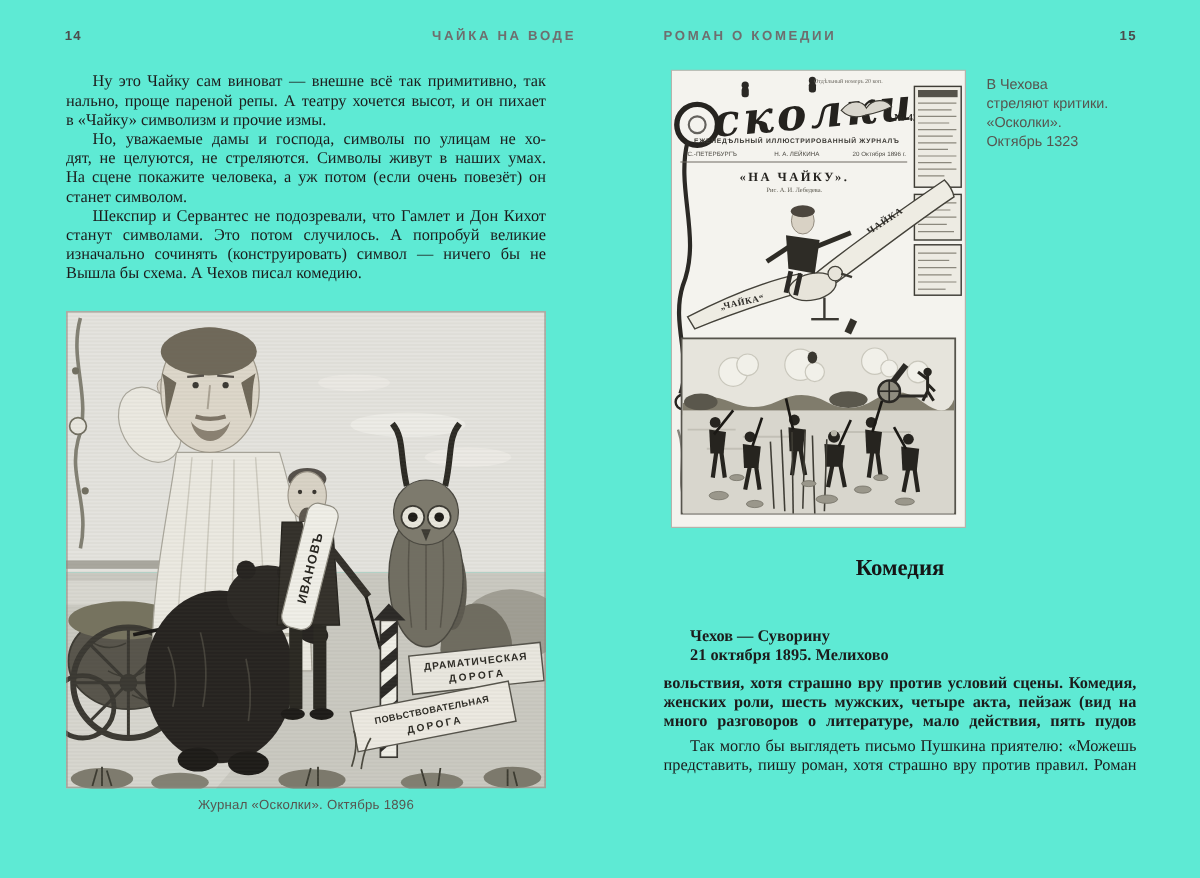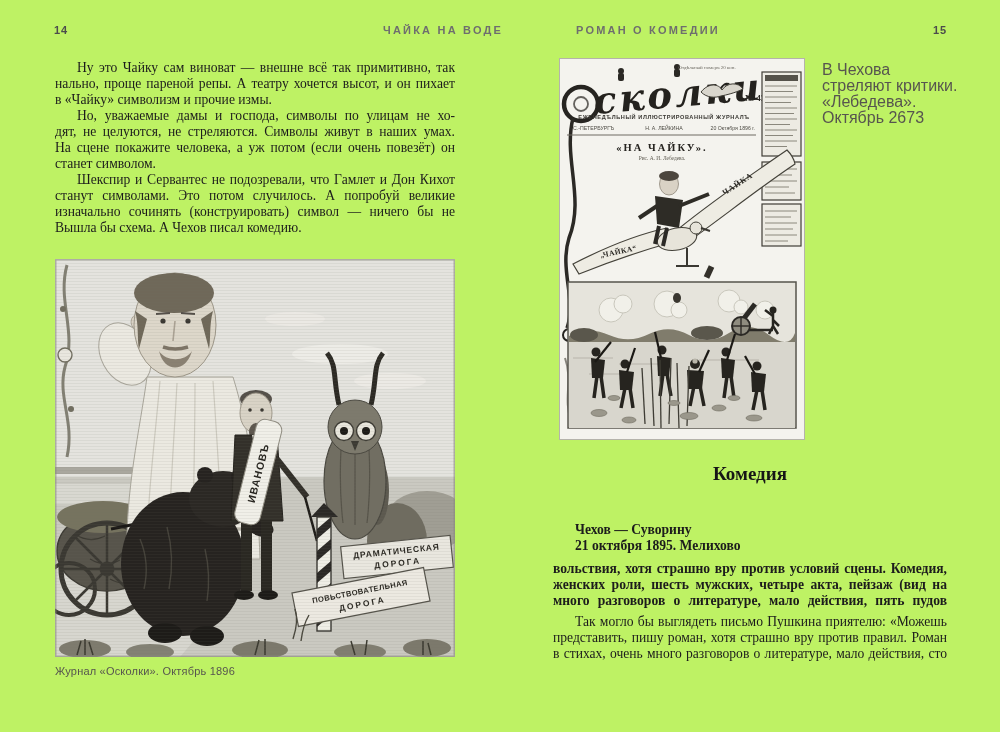--- a/index.html
+++ b/index.html
@@ -1,30 +1,30 @@
 <!DOCTYPE html>
 <html><head>
 <meta charset="utf-8">
 <style>
   html,body{margin:0;padding:0;background:#ffffff;}
-  .spread{position:relative;width:1000px;height:732px;background:#bef264;overflow:hidden;
+  .spread{position:relative;width:1000px;height:732px;background:#5eead4;overflow:hidden;
           font-family:"Liberation Serif",serif;color:#1c1c1c;text-decoration:underline;}
   .runhead{position:absolute;top:24px;font-family:"Liberation Sans",sans-serif;
-           font-size:11px;font-weight:700;letter-spacing:2.2px;color:#6e6e6e;white-space:nowrap;margin-left:23px;}
+           font-size:11px;font-weight:700;letter-spacing:2.2px;color:#6e6e6e;white-space:nowrap;}
   .pagenum{position:absolute;top:24px;font-family:"Liberation Sans",sans-serif;
            font-size:11px;font-weight:700;letter-spacing:1px;color:#4c4c4c;}
   .textcol{position:absolute;font-size:13.6px;line-height:16px;}
   .line{height:16px;overflow:hidden;text-align:justify;text-align-last:justify;white-space:normal;}
   .line.last{text-align-last:left;}
   .line.ind{text-indent:22px;}
   .bold{font-weight:700;margin-top:24px;}
   .heading{position:absolute;font-size:19px;font-weight:700;text-align:center;color:#161616;}
   .caption-sans{font-family:"Liberation Sans",sans-serif;color:#57554f;}
-  .img-caption{position:absolute;font-size:11px;text-align:left;letter-spacing:.2px;}
-  .photo-cap{position:absolute;font-size:16px;line-height:16px;}
+  .img-caption{position:absolute;font-size:11px;text-align:center;letter-spacing:.2px;}
+  .photo-cap{position:absolute;font-size:12px;line-height:16px;}
   svg{display:block;}
   svg text{font-family:"Liberation Serif",serif;}
   .sans-t{font-family:"Liberation Sans",sans-serif;}
   .masthead-t{font-family:"DejaVu Serif",serif;font-style:italic;font-weight:bold;}
 </style>
 </head>
 <body>
 
 <div class="spread">
 
@@ -358,36 +358,35 @@
           <ellipse cx="115" cy="345" rx="6" ry="2.5"></ellipse>
         <ellipse cx="55" cy="340" rx="6" ry="2.5"></ellipse>
           <ellipse cx="175" cy="340" rx="6" ry="2.5"></ellipse>
       </g>
     </g>
   </svg>
 
   <div class="photo-cap caption-sans" style="left:822px;top:62px;">
     <div>В Чехова</div>
     <div>стреляют критики.</div>
-    <div>«Лебедева».</div>
-    <div>Октябрь 2673</div>
+    <div>«Осколки».</div>
+    <div>Октябрь 1323</div>
   </div>
 
   <div class="heading" style="left:553px;top:463px;width:394px;">Комедия</div>
 
   <div class="textcol bold" style="left:553px;top:498px;width:394px;">
     <div class="line last" style="padding-left:22px;">Чехов — Суворину</div>
     <div class="line last" style="padding-left:22px;">21 октября 1895. Мелихово</div>
   </div>
 
   <div class="textcol bold" style="left:553px;top:537px;width:394px;">
     <div class="line">вольствия, хотя страшно вру против условий сцены. Комедия, три</div>
     <div class="line">женских роли, шесть мужских, четыре акта, пейзаж (вид на озеро);</div>
     <div class="line last">много разговоров о литературе, мало действия, пять пудов любви.</div>
   </div>
 
   <div class="textcol" style="left:553px;top:614px;width:394px;">
     <div class="line ind">Так могло бы выглядеть письмо Пушкина приятелю: «Можешь себе</div>
     <div class="line">представить, пишу роман, хотя страшно вру против правил. Роман</div>
-    <div class="line">в стихах, очень много разговоров о литературе, мало действия, сто</div>
   </div>
 
 </div>
 
 </body></html>

